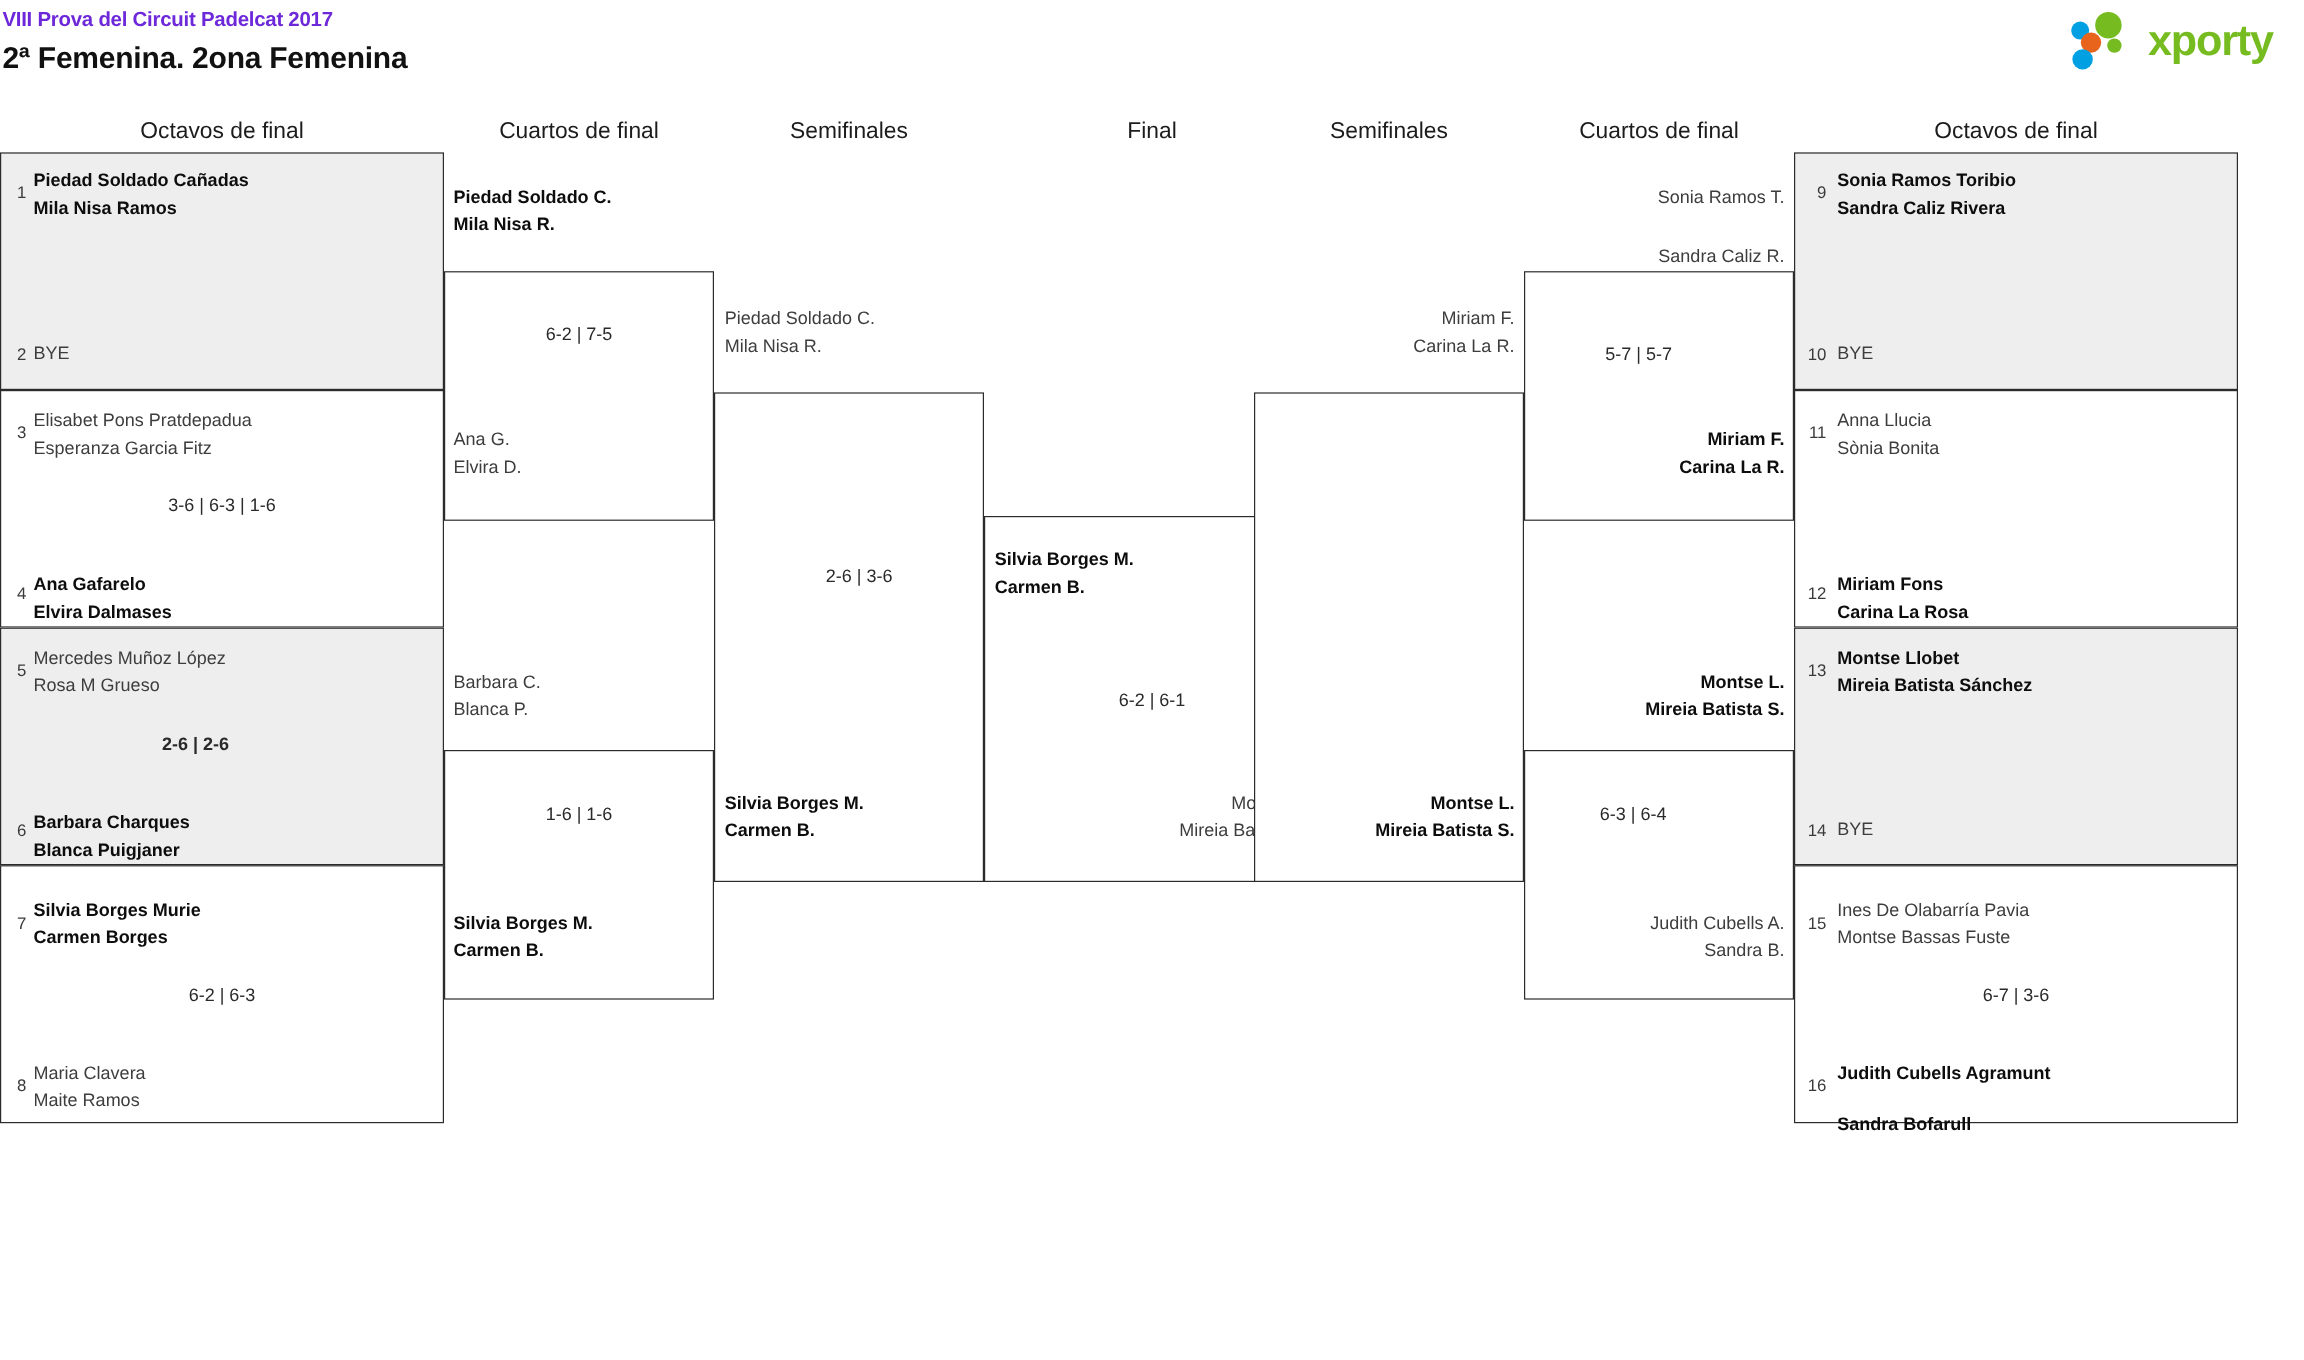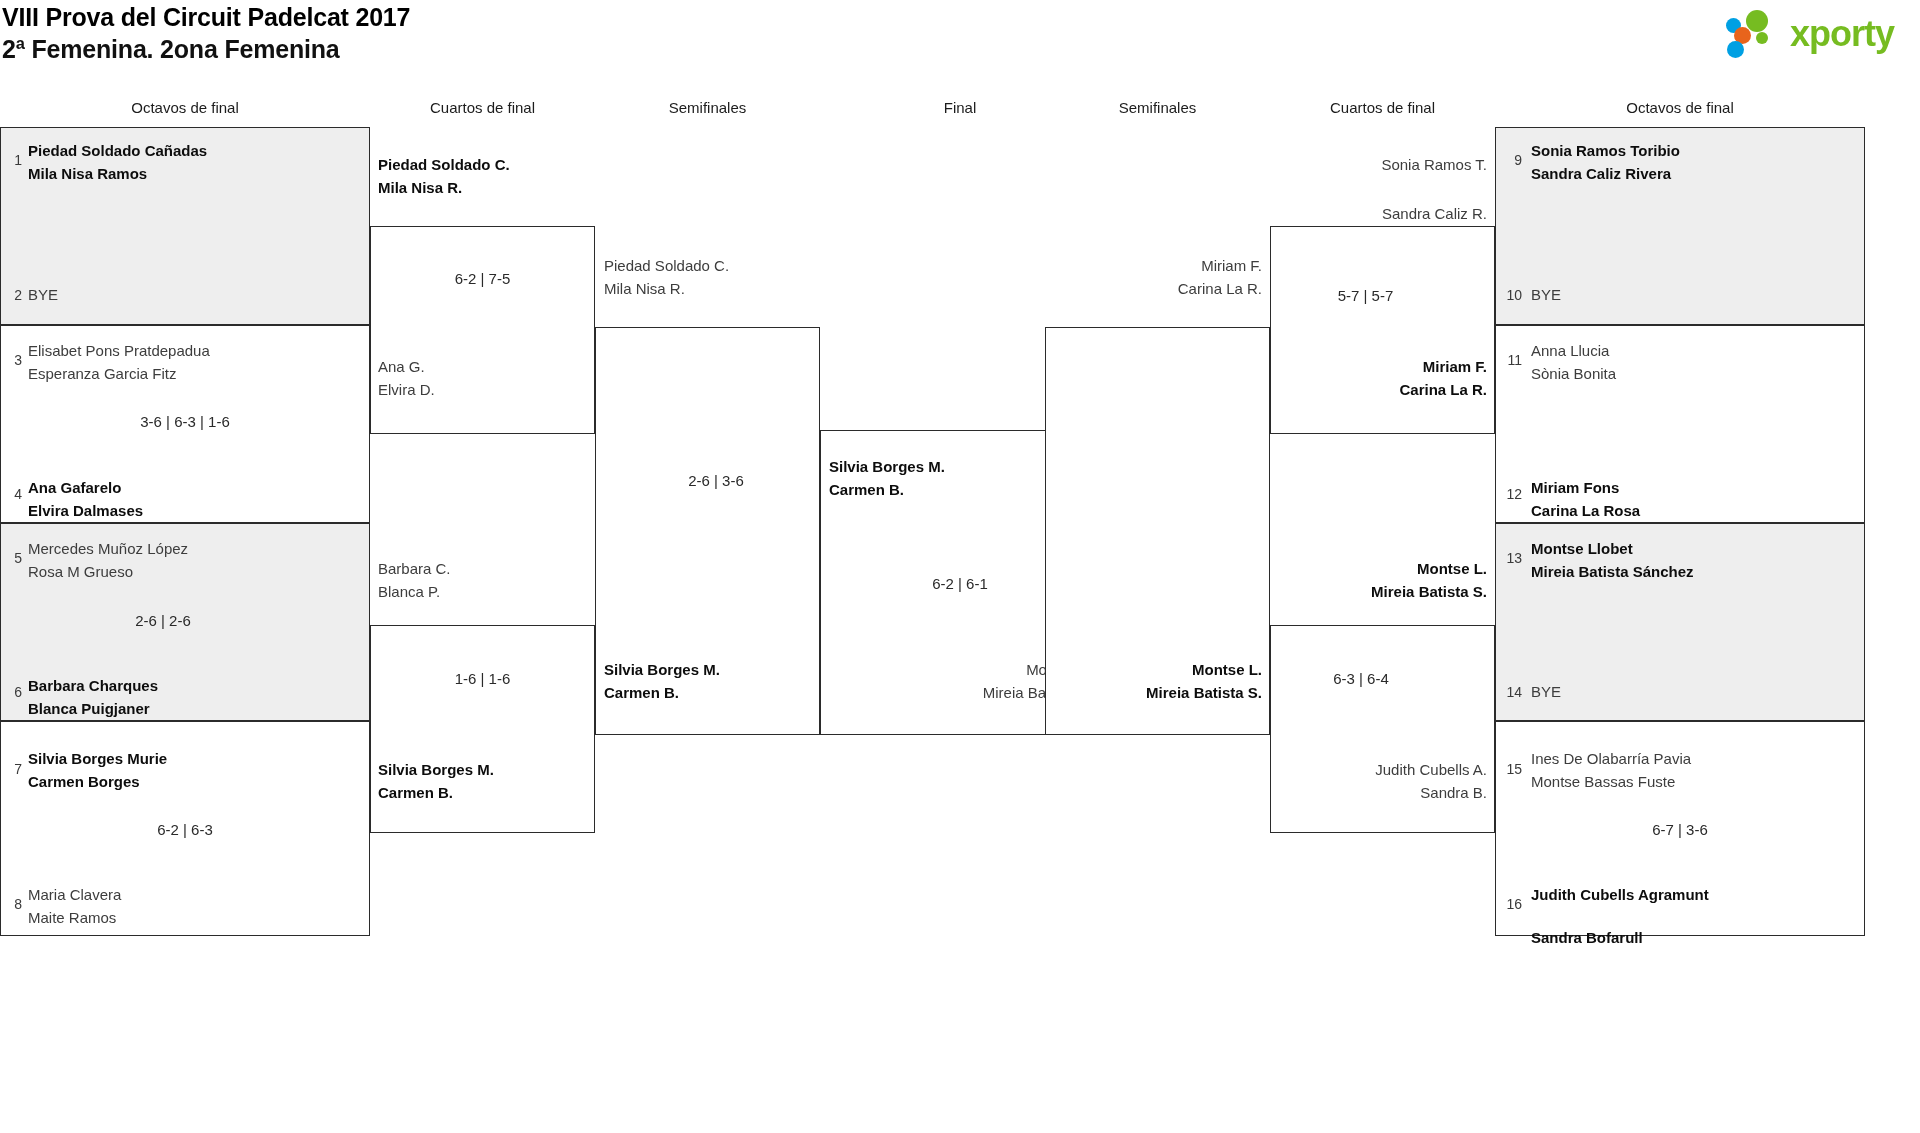--- a/index.html
+++ b/index.html
@@ -5,30 +5,30 @@
   html,body{margin:0;padding:0;}
   body{
     width:1920px;height:1133px;background:#ffffff;
     font-family:"Liberation Sans","DejaVu Sans",sans-serif;
     color:#111111;position:relative;overflow:hidden;
   }
   .stage{position:absolute;left:0;top:0;width:1920px;height:1133px;}
 
   
   .title-block{position:absolute;left:2px;top:2px;}
-  .title-1{font-size:25px;font-weight:700;letter-spacing:-0.2px;line-height:30px;color:#000000;}
+  .title-1{font-size:17px;font-weight:700;letter-spacing:-0.2px;line-height:30px;color:#6d28d9;}
   .title-2{font-size:25px;font-weight:700;letter-spacing:-0.2px;line-height:30px;color:#111;margin-top:2px;}
 
   .logo{position:absolute;right:26px;top:6px;height:56px;display:flex;align-items:center;gap:8px;}
   .logo-mark{position:relative;width:56px;height:48px;}
   .logo-mark i{position:absolute;border-radius:50%;display:block;}
   .logo-word{font-size:36px;font-weight:700;color:#76bc21;letter-spacing:-1px;line-height:46px;}
 
   
-  .rhead{position:absolute;font-size:15px;color:#1c1c1c;text-align:center;top:99px;white-space:nowrap;}
+  .rhead{position:absolute;font-size:19px;color:#1c1c1c;text-align:center;top:99px;white-space:nowrap;}
 
   
   .box{position:absolute;box-sizing:border-box;border:1px solid #2b2b2b;background:#ffffff;}
   .box.shade{background:#eeeeee;}
 
   
   .seednum{position:absolute;font-size:14px;color:#3a3a3a;width:22px;text-align:right;}
   .nm{position:absolute;font-size:15px;line-height:19px;white-space:nowrap;}
   .nm.win{font-weight:700;color:#0d0d0d;}
   .nm.los{font-weight:400;color:#3d3d3d;}
@@ -85,21 +85,21 @@
   <div class="nm los" style="left:28px;top:341px;">Elisabet Pons Pratdepadua</div>
   <div class="nm los" style="left:28px;top:364px;">Esperanza Garcia Fitz</div>
   <div class="score" style="left:0px;top:413px;width:370px;">3-6 | 6-3 | 1-6</div>
   <div class="seednum" style="left:0px;top:486px;">4</div>
   <div class="nm win" style="left:28px;top:478px;">Ana Gafarelo</div>
   <div class="nm win" style="left:28px;top:501px;">Elvira Dalmases</div>
 
   <div class="seednum" style="left:0px;top:550px;">5</div>
   <div class="nm los" style="left:28px;top:539px;">Mercedes Muñoz López</div>
   <div class="nm los" style="left:28px;top:562px;">Rosa M Grueso</div>
-  <div class="score" style="left:0px;top:612px;width:326px;">2-6 | 2-6</div>
+  <div class="score" style="left:0px;top:612px;width:326px;font-weight:bold;">2-6 | 2-6</div>
   <div class="seednum" style="left:0px;top:684px;">6</div>
   <div class="nm win" style="left:28px;top:676px;">Barbara Charques</div>
   <div class="nm win" style="left:28px;top:699px;">Blanca Puigjaner</div>
 
   <div class="seednum" style="left:0px;top:761px;">7</div>
   <div class="nm win" style="left:28px;top:749px;">Silvia Borges Murie</div>
   <div class="nm win" style="left:28px;top:772px;">Carmen Borges</div>
   <div class="score" style="left:0px;top:821px;width:370px;">6-2 | 6-3</div>
   <div class="seednum" style="left:0px;top:896px;">8</div>
   <div class="nm los" style="left:28px;top:885px;">Maria Clavera</div>

